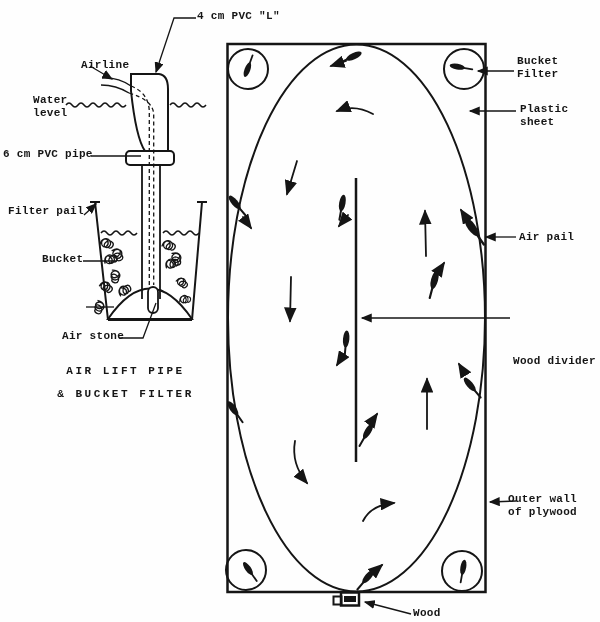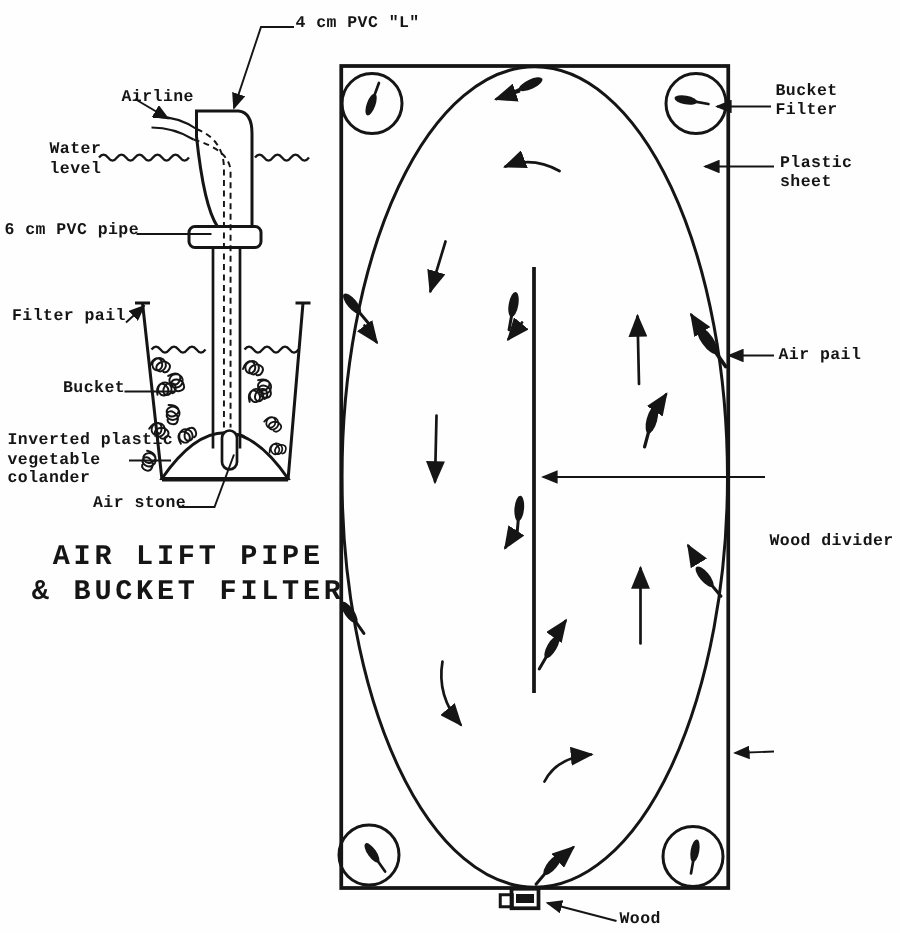--- a/index.html
+++ b/index.html
@@ -1,21 +1,21 @@
 <!DOCTYPE html>
 <html><head>
 <meta charset="utf-8">
 <style>
   html,body{margin:0;padding:0;background:#fff;}
   #canvas{position:relative;width:600px;height:622px;background:#fefefe;overflow:hidden;
           font-family:"Liberation Mono","DejaVu Sans Mono",monospace;color:#151515;}
   #art{position:absolute;left:0;top:0;}
   .lbl{position:absolute;font-size:11px;font-weight:bold;line-height:12.5px;
        letter-spacing:0.3px;white-space:pre-line;color:#151515;}
-  .title{font-size:19px;letter-spacing:2.5px;line-height:23px;text-align:center;font-weight:bold;}
+  .title{font-size:11px;letter-spacing:2.5px;line-height:23px;text-align:center;font-weight:bold;}
   .ink{stroke:#151515;fill:none;}
   .fill-w{fill:#fff;}
   .flow{fill:none;stroke:#151515;stroke-width:1.8;stroke-linecap:round;marker-end:url(#ah);}
   .leader{fill:none;stroke:#151515;stroke-width:1.3;}
   .leader.arrow{marker-end:url(#ah);}
   .wavy{fill:none;stroke:#151515;stroke-width:1.5;}
   .scrib{fill:none;stroke:#151515;stroke-width:1.3;stroke-linecap:round;}
   .fish-body{fill:#151515;}
   .fish-tail{stroke:#151515;stroke-width:2;stroke-linecap:round;}
 </style>
@@ -187,27 +187,26 @@
     </g>
   </svg>
 
   <div class="lbl" style="left:197px;top:10px;">4 cm PVC "L"</div>
   <div class="lbl" style="left:35px;top:59px;margin-left:46px;">Airline</div>
   <div class="lbl" style="left:33px;top:94px;">Water
 level</div>
   <div class="lbl" style="left:3px;top:148px;">6 cm PVC pipe</div>
   <div class="lbl" style="left:8px;top:205px;">Filter pail</div>
   <div class="lbl" style="left:42px;top:253px;">Bucket</div>
-  <div class="lbl" style="left:5px;top:288px;">Inverted plastic
-vegetable
-colander</div>
   <div class="lbl" style="left:62px;top:330px;">Air stone</div>
   <div class="lbl title" style="left:18px;top:360px;width:215px;">AIR LIFT PIPE
 &amp; BUCKET FILTER</div>
 
   <div class="lbl" style="left:517px;top:55px;">Bucket
 Filter</div>
   <div class="lbl" style="left:520px;top:103px;">Plastic
 sheet</div>
   <div class="lbl" style="left:519px;top:231px;">Air pail</div>
   <div class="lbl" style="left:513px;top:311px;margin-top:44px;">Wood divider</div>
+  <div class="lbl" style="left:508px;top:493px;">Outer wall
+of plywood</div>
   <div class="lbl" style="left:413px;top:607px;">Wood</div>
 </div>
 
 </body></html>

